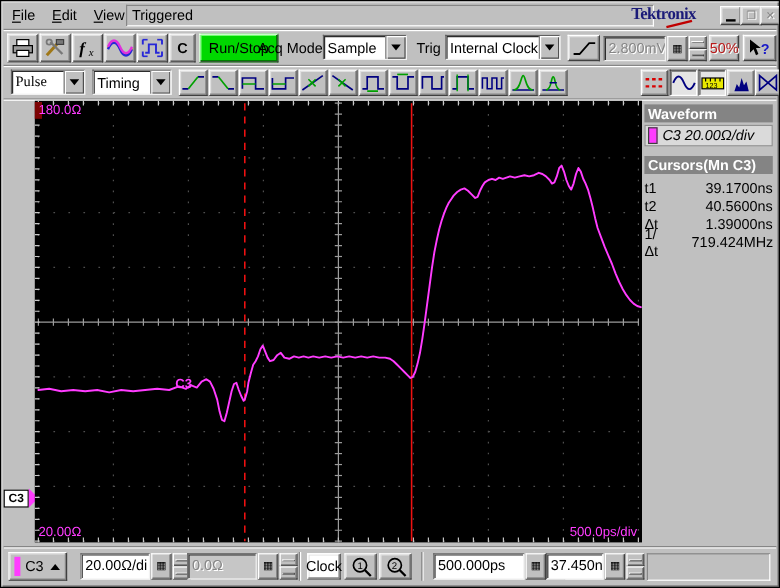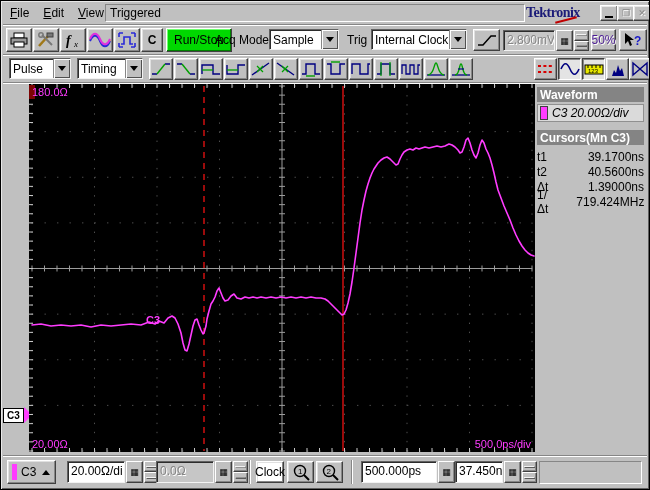--- a/index.html
+++ b/index.html
@@ -5,21 +5,21 @@
   html,body{margin:0;padding:0;background:#808080;}
   #window{position:relative;width:650px;height:490px;background:#c0c0c0;border:1px solid #000;
     box-sizing:border-box;font-family:"Liberation Sans",sans-serif;font-size:12px;color:#000;
     box-shadow:inset 1px 1px 0 #e8e8e8, inset -1px -1px 0 #606060;overflow:hidden;}
   .hr{position:absolute;left:2px;right:2px;height:0;border-top:1px solid #868686;border-bottom:1px solid #fff;}
   
   .menubar{position:absolute;left:3px;top:2px;right:3px;height:21px;}
   .menu-item{display:inline-block;padding:3px 8px 2px 6px;cursor:default;}
   .menu-item::first-letter{text-decoration:underline;}
   .status-box{position:absolute;left:101px;top:1px;width:414px;height:15px;border:1px solid;
-    border-color:#868686 #fff #fff #868686;padding:1px 0 0 4px;background:#c0c0c0;}
+    border-color:#868686 #fff #fff #868686;padding:1px 20px 0 4px;background:#c0c0c0;}
   .brand{position:absolute;left:522px;top:2px;font-family:"Liberation Serif",serif;font-weight:bold;
     font-size:14px;color:#1b1b78;letter-spacing:-0.5px;}
   .brand-swoosh{position:absolute;left:551px;top:16px;width:22px;height:2px;background:#c00000;transform:rotate(-14deg);}
   .winbtn{position:absolute;top:2px;width:16px;height:14px;background:#c0c0c0;border:1px solid;
     border-color:#fff #404040 #404040 #fff;box-shadow:inset -1px -1px 0 #868686,inset 1px 1px 0 #e8e8e8;
     display:flex;align-items:center;justify-content:center;font-size:9px;line-height:9px;}
   .winbtn.disabled{color:#868686;text-shadow:1px 1px 0 #fff;}
   
   .toolbar{position:absolute;left:2px;right:2px;}
   .btn{position:absolute;background:#c0c0c0;border:1px solid;border-color:#fff #404040 #404040 #fff;
@@ -39,21 +39,21 @@
     box-shadow:inset 1px 1px 0 #2c2c2c;padding:2px 3px 0 3px;box-sizing:border-box;white-space:nowrap;overflow:hidden;}
   .field.dis{background:#c6c6c6;color:#868686;text-shadow:1px 1px 0 #fff;}
   .spin-group{position:absolute;display:flex;align-items:stretch;}
   .kp{width:15px;background:#c0c0c0;border:1px solid;border-color:#fff #404040 #404040 #fff;
     box-shadow:inset -1px -1px 0 #868686;display:flex;align-items:center;justify-content:center;
     font-family:"DejaVu Sans",sans-serif;font-size:9px;margin-left:1px;}
   .ud{width:15px;display:flex;flex-direction:column;margin-left:1px;}
   .ud div{flex:1;background:#c0c0c0;border:1px solid;border-color:#fff #404040 #404040 #fff;
     box-shadow:inset -1px -1px 0 #868686;display:flex;align-items:center;justify-content:center;}
   .ud .tri-up,.ud .tri-dn{transform:scale(.8);}
-  .dis-txt{color:#4c1d95;text-shadow:1px 1px 0 #fff;}
+  .dis-txt{color:#b91c1c;text-shadow:1px 1px 0 #fff;}
   .vsep{position:absolute;top:4px;height:24px;width:0;border-left:1px solid #868686;border-right:1px solid #fff;}
   
   #screen{position:absolute;left:28px;top:83px;width:506px;height:368px;background:#000;}
   .glabel{position:absolute;color:#ff3cff;font-size:11px;line-height:12px;white-space:nowrap;}
   #tl-marker{position:absolute;left:0;top:1px;width:6px;height:14px;background:#7c0404;}
   .chmark-box{position:absolute;left:2px;top:407px;width:21px;height:15px;background:#fff;border:1px solid #000;
     font-size:10px;font-weight:bold;display:flex;align-items:center;justify-content:center;box-sizing:border-box;}
   .chmark-arrow{position:absolute;left:23px;top:406px;width:0;height:0;border-top:8px solid transparent;
     border-bottom:8px solid transparent;border-left:8px solid #ff3cff;}
   
@@ -169,21 +169,21 @@
     <div class="btn" style="left:616px;top:3px;width:28px;height:22px;">
       <svg width="20" height="16">
           <path d="M2,1 L2,12 L5,9 L7,14 L9,13 L7,8 L11,8 Z" fill="#000"></path>
           <text x="11" y="13" font-weight="bold" font-size="12" fill="#1818c8">?</text>
         </svg>
     </div>
   </div>
   <div class="hr" style="top:53px;"></div>
 
   <div class="toolbar" style="top:55px;height:26px;">
-    <div class="dd" style="left:6px;top:2px;width:62px;height:21px;">
+    <div class="dd" style="left:6px;top:2px;width:62px;height:21px;font-family:Liberation Serif, serif;">
       <span class="dd-text">Pulse</span>
       <div class="dd-btn">
           <div class="tri-dn"></div>
         </div>
     </div>
     <div class="dd" style="left:74px;top:2px;width:66px;height:21px;">
       <span class="dd-text">Timing</span>
       <div class="dd-btn">
           <div class="tri-dn"></div>
         </div>

